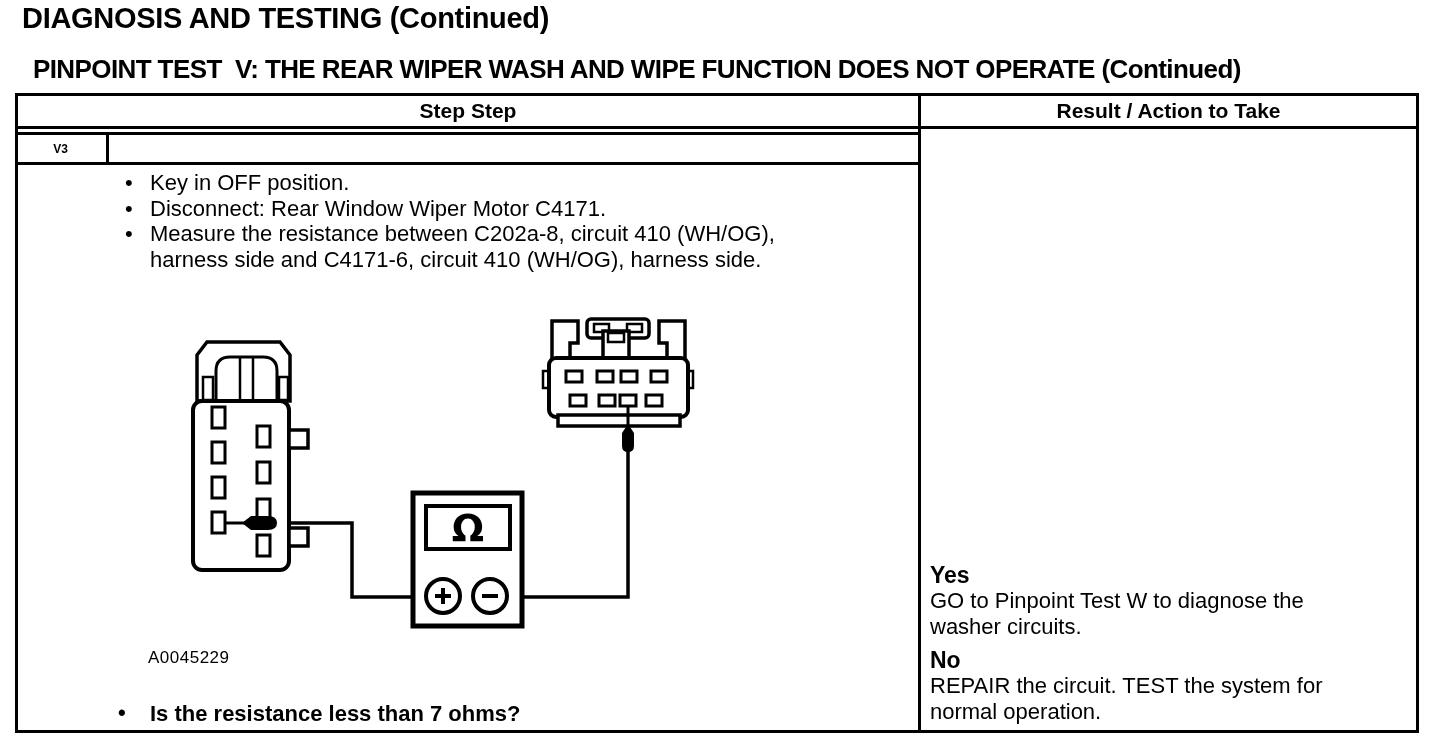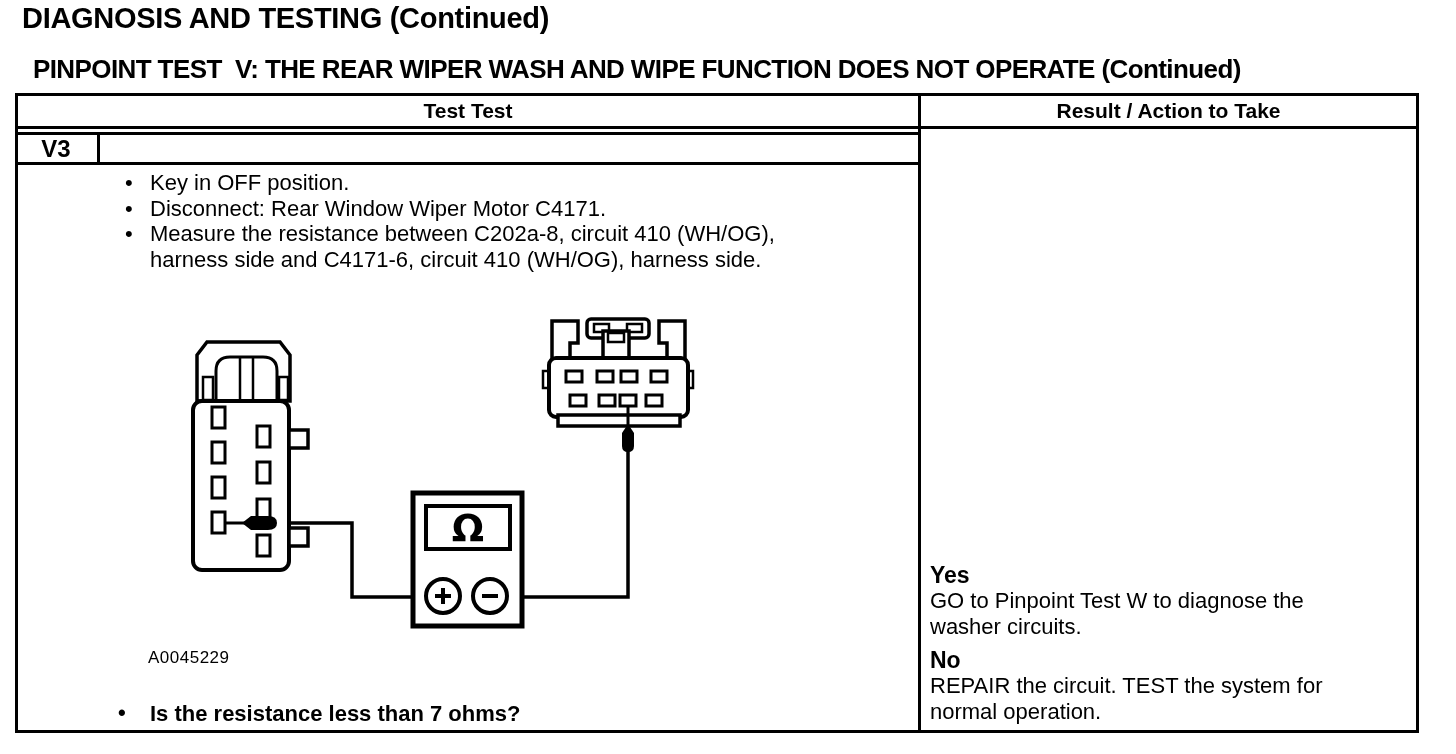--- a/index.html
+++ b/index.html
@@ -52,24 +52,24 @@
   .th-right { left: 921px; width: 495px; border-radius: 6px; }
 
   .v3-row {
     left: 15px; top: 132px;
     width: 906px; height: 33px;
     border-top: 3px solid #000;
     border-bottom: 3px solid #000;
     display: flex; align-items: stretch;
   }
   .v3-id {
-    width: 85px;
+    width: 94px;
     border-right: 3px solid #000;
     display: flex; align-items: center; justify-content: center;
-    font-size: 24px; font-weight: bold;
+    font-size: 12px; font-weight: bold;
   }
   .v3-title {
     flex: 1;
     display: flex; align-items: center;
     padding-left: 13px;
     font-size: 21px; font-weight: bold;
     white-space: nowrap;
   }
 
   ul.bullets {
@@ -130,21 +130,21 @@
 </style>
 </head>
 <body>
 
 <div class="abs title">DIAGNOSIS AND TESTING (Continued)</div>
 <div class="abs subtitle">PINPOINT TEST  V: THE REAR WIPER WASH AND WIPE FUNCTION DOES NOT OPERATE (Continued)</div>
 
 <div class="abs table-frame"></div>
 <div class="abs col-divider"></div>
 
-<div class="abs th th-left">Test Test</div>
+<div class="abs th th-left">Step Step</div>
 <div class="abs th th-right">Result / Action to Take</div>
 <div class="abs header-line"></div>
 
 <div class="abs v3-row">
   <div class="v3-id">V3</div>
 </div>
 
 <ul class="abs bullets">
   <li>Key in OFF position.</li>
   <li>Disconnect: Rear Window Wiper Motor C4171.</li>

